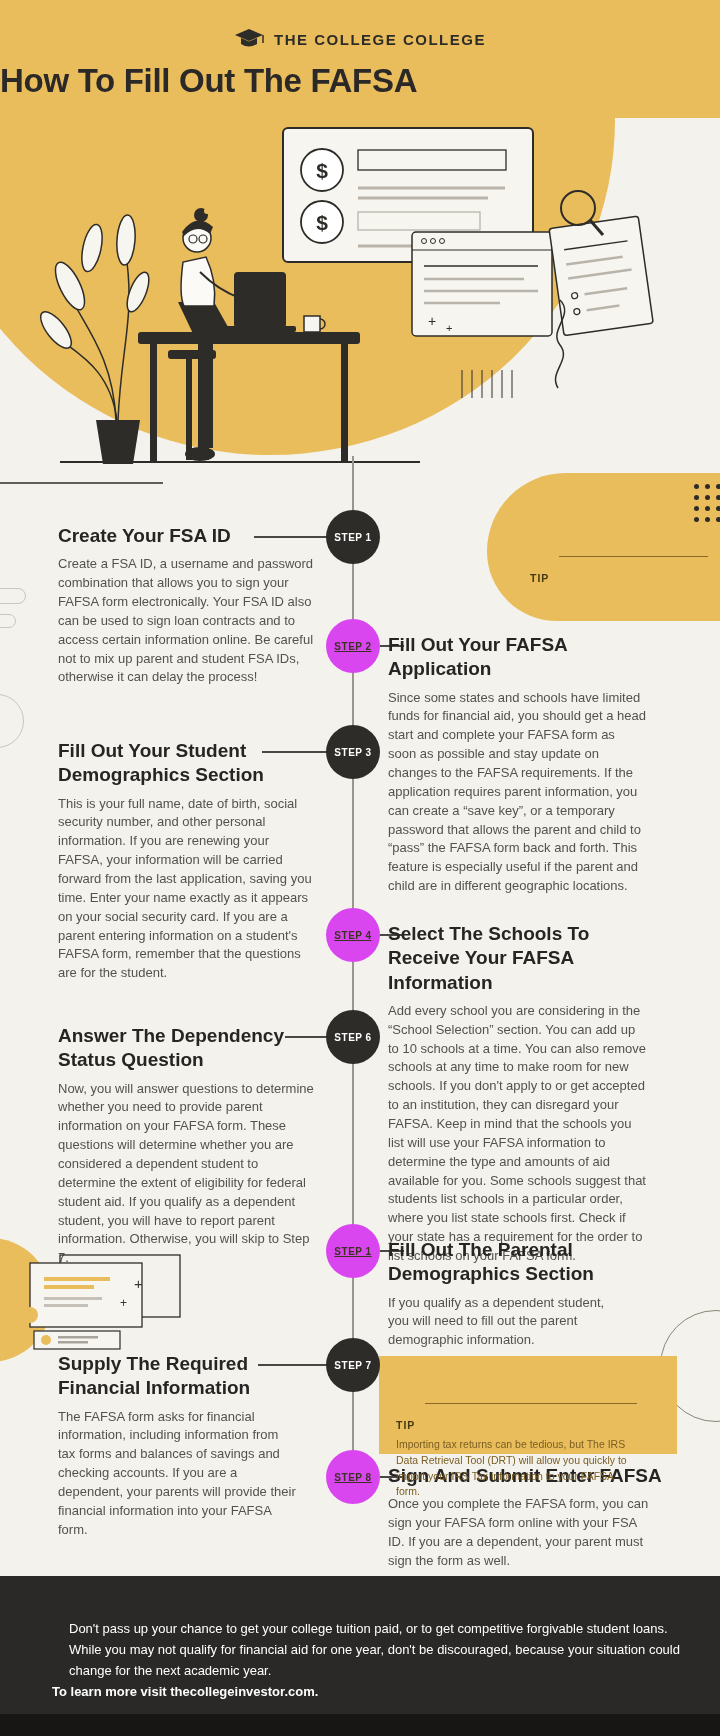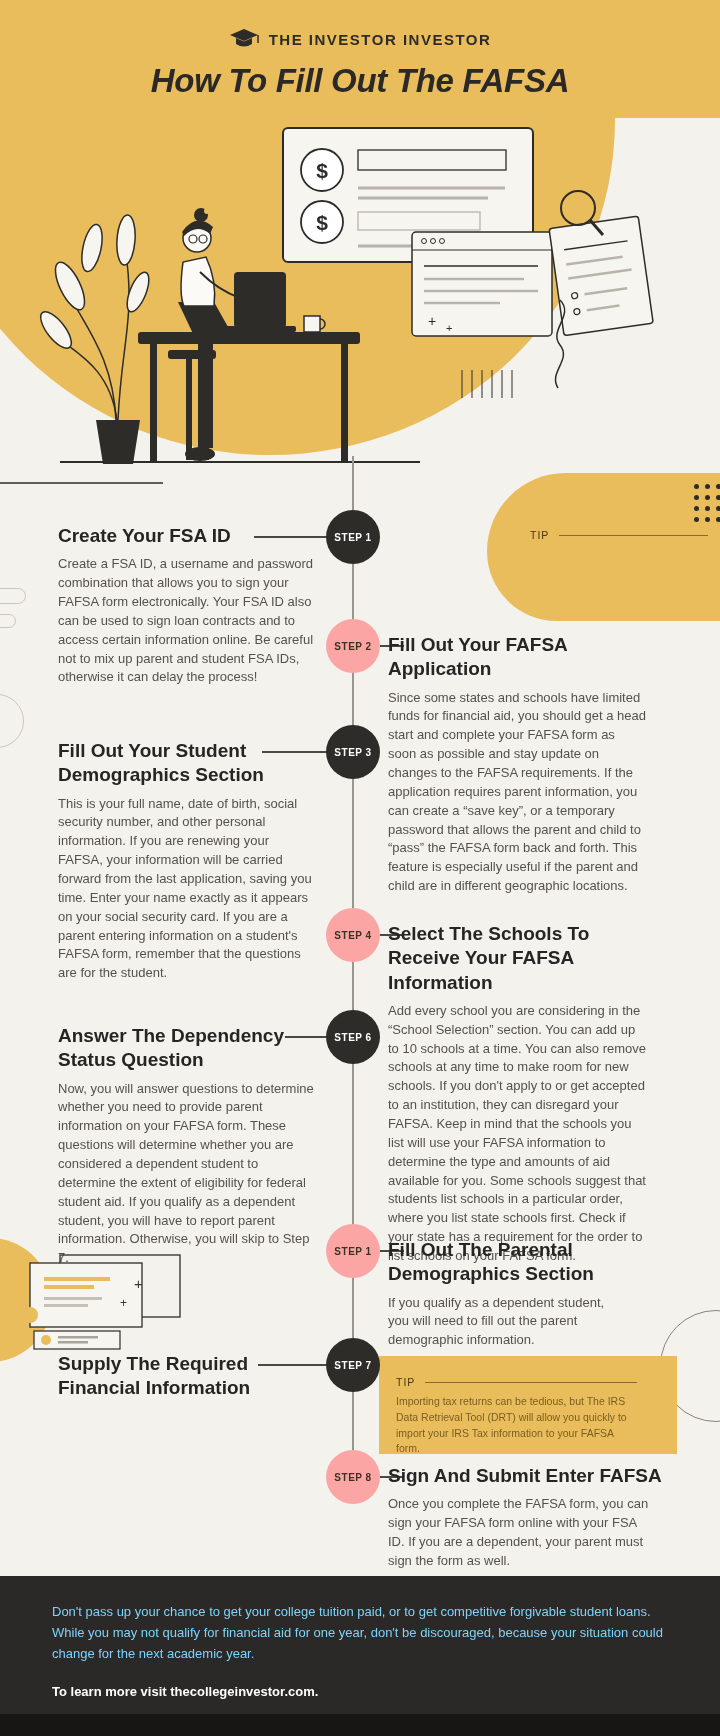--- a/index.html
+++ b/index.html
@@ -6,39 +6,39 @@
   #canvas{
     position:relative; width:720px; height:1736px; overflow:hidden;
     background:#F4F2ED; font-family:"Liberation Sans","DejaVu Sans",sans-serif;
     color:#2E2C29;
   }
   
   #hero-svg{position:absolute;left:0;top:0;z-index:0;}
   .brand-row{position:absolute;left:0;top:28px;width:720px;display:flex;
     justify-content:center;align-items:center;gap:10px;z-index:2;}
   .brand-row span{font-size:15px;font-weight:bold;letter-spacing:1.5px;color:#2E2C29;}
-  .page-title{position:absolute;left:0;top:62px;width:720px;text-align:center;
-    font-size:33px;font-weight:bold;color:#2B2927;z-index:2;letter-spacing:-0.3px;font-style:italic;}
+  .page-title{position:absolute;left:0;top:62px;width:720px;text-align:left;
+    font-size:33px;font-weight:bold;color:#2B2927;z-index:2;letter-spacing:-0.3px;}
   
   .timeline{position:absolute;left:352px;top:456px;width:2px;height:1021px;background:#9B968D;z-index:1;}
   .step-circle{position:absolute;left:326px;width:54px;height:54px;border-radius:50%;
     display:flex;align-items:center;justify-content:center;
     font-size:10px;font-weight:bold;letter-spacing:0.5px;z-index:3;}
   .sc-dark{background:#2E2C29;color:#FFFFFF;}
-  .sc-gold{background:#fca5a5;color:#3A3320;}
+  .sc-gold{background:#d946ef;color:#3A3320;text-decoration:underline;}
   .connector{position:absolute;height:2px;background:#4A4845;z-index:2;}
   
   .block{position:absolute;z-index:2;}
   .block h2{margin:0;font-size:19px;line-height:1.28;font-weight:bold;color:#262523;}
   .block p{margin:7px 0 0 0;font-size:13px;line-height:1.45;color:#55524E;}
   .col-left{left:58px;width:275px;}
   .col-right{left:388px;width:275px;}
   
   .tip-label-row{display:flex;align-items:center;}
-  .tip-label{font-size:10.5px;font-weight:normal;letter-spacing:1px;color:#47390F;}
+  .tip-label{font-size:10.5px;font-weight:bold;letter-spacing:1px;color:#47390F;margin-top:43px;}
   .tip-rule{flex:1;height:1px;background:#8A6A24;margin-left:10px;}
   .tip-text{margin-top:6px;font-size:10.5px;line-height:1.5;color:#7A5E23;}
   #tip-1{position:absolute;left:487px;top:473px;width:233px;height:148px;background:#E9BD5C;
     border-radius:90px 0 0 80px;box-sizing:border-box;padding:56px 12px 0 43px;z-index:2;}
   #tip-2{position:absolute;left:379px;top:1356px;width:298px;height:98px;background:#E9BD5C;
     box-sizing:border-box;padding:20px 40px 0 17px;z-index:2;}
   
   .dots-grid{position:absolute;left:694px;top:484px;display:grid;
     grid-template-columns:repeat(3,5px);grid-auto-rows:5px;gap:6px;z-index:3;}
   .dots-grid i{background:#2E2C29;border-radius:50%;}
@@ -48,22 +48,22 @@
     border-radius:50%;background:#E9BD5C;z-index:1;}
   .deco-capsule-a{position:absolute;left:-14px;top:588px;width:38px;height:14px;
     border:1.5px solid #CBC6BC;border-radius:8px;z-index:1;}
   .deco-capsule-b{position:absolute;left:-20px;top:614px;width:34px;height:12px;
     border:1.5px solid #CBC6BC;border-radius:7px;z-index:1;}
   .deco-ring-left{position:absolute;left:-30px;top:694px;width:52px;height:52px;
     border:1.5px solid #CBC6BC;border-radius:50%;z-index:1;}
   #cards-svg{position:absolute;left:20px;top:1245px;z-index:2;}
   
   .footer{position:absolute;left:0;top:1576px;width:720px;height:160px;background:#2A2927;z-index:2;}
-  .footer p{position:absolute;left:52px;top:26px;width:622px;margin:0;
-    font-size:13px;line-height:1.6;color:#7dd3fc;}
+  .footer p{position:absolute;left:52px;top:26px;width:622px;margin:17px;
+    font-size:13px;line-height:1.6;color:#ffffff;}
   .footer .cta{position:absolute;left:52px;top:106px;width:622px;margin:0;
     font-size:13px;font-weight:bold;color:#FFFFFF;}
   .footer-strip{position:absolute;left:0;top:1714px;width:720px;height:22px;background:#171615;z-index:3;}
 </style>
 </head>
 <body>
 
 <div id="canvas">
 
   <svg id="hero-svg" width="720" height="500" viewBox="0 0 720 500">
@@ -168,21 +168,21 @@
       <line x1="0" y1="483" x2="163" y2="483" stroke="#2E2C29" stroke-width="1.5"></line>
     </g>
   </svg>
 
   <div class="brand-row">
     <svg width="30" height="22" viewBox="0 0 30 22">
       <path d="M15,1 L29,7 L15,13 L1,7 Z" fill="#2E2C29"></path>
       <path d="M7,10 v6 q8,5 16,0 v-6 l-8,3.5 Z" fill="#2E2C29"></path>
       <line x1="29" y1="7" x2="29" y2="15" stroke="#2E2C29" stroke-width="1.5"></line>
     </svg>
-    <span>THE INVESTOR INVESTOR</span>
+    <span>THE COLLEGE COLLEGE</span>
   </div>
   <div class="page-title">How To Fill Out The FAFSA</div>
 
   <div class="timeline"></div>
 
   <div class="step-circle sc-dark" style="top:510px">STEP 1</div>
   <div class="step-circle sc-gold" style="top:619px">STEP 2</div>
   <div class="step-circle sc-dark" style="top:725px">STEP 3</div>
   <div class="step-circle sc-gold" style="top:908px">STEP 4</div>
   <div class="step-circle sc-dark" style="top:1010px">STEP 6</div>
@@ -224,20 +224,21 @@
     <p style="width:258px">Now, you will answer questions to determine whether you need to provide parent information on your FAFSA form. These questions will determine whether you are considered a dependent student to determine the extent of eligibility for federal student aid. If you qualify as a dependent student, you will have to report parent information. Otherwise, you will skip to Step 7.</p>
   </div>
 
   <div class="block col-right" style="top:1238px">
     <h2>Fill Out The Parental Demographics Section</h2>
     <p style="width:232px">If you qualify as a dependent student, you will need to fill out the parent demographic information.</p>
   </div>
 
   <div class="block col-left" style="top:1352px">
     <h2>Supply The Required Financial Information</h2>
+    <p style="width:240px">The FAFSA form asks for financial information, including information from tax forms and balances of savings and checking accounts. If you are a dependent, your parents will provide their financial information into your FAFSA form.</p>
   </div>
 
   <div class="block col-right" style="top:1464px;width:290px">
     <h2 style="white-space:nowrap">Sign And Submit Enter FAFSA</h2>
     <p style="width:262px">Once you complete the FAFSA form, you can sign your FAFSA form online with your FSA ID. If you are a dependent, your parent must sign the form as well.</p>
   </div>
 
   <div id="tip-1">
     <div class="tip-label-row">
       <span class="tip-label">TIP</span>

